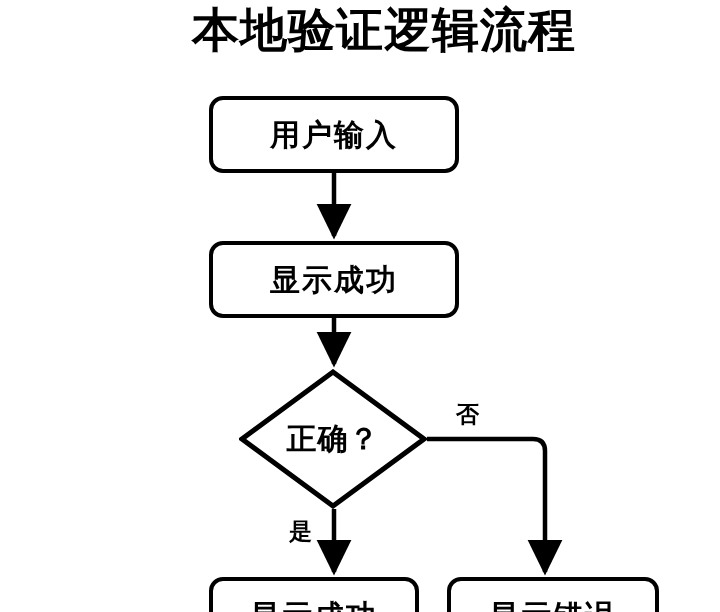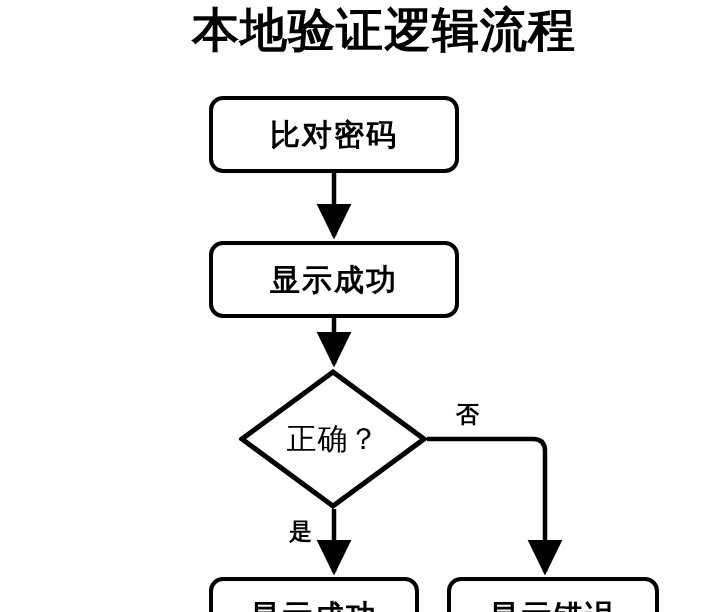--- a/index.html
+++ b/index.html
@@ -94,21 +94,21 @@
     position: absolute;
     left: 0;
     top: 0;
     width: 188px;
     height: 140px;
     display: flex;
     align-items: center;
     justify-content: center;
     font-size: 30px;
     line-height: 34px;
-    font-weight: normal;
+    font-weight: bold;
     letter-spacing: 1px;
     color: #000000;
     white-space: nowrap;
   }
   #connector-layer {
     position: absolute;
     left: 0;
     top: 0;
     width: 720px;
     height: 612px;
@@ -148,21 +148,21 @@
     <line x1="334" y1="173" x2="334" y2="236" stroke="#000000" stroke-width="4.5" marker-end="url(#arrowhead)"></line>
 
     <line x1="334" y1="318" x2="334" y2="364" stroke="#000000" stroke-width="4.5" marker-end="url(#arrowhead)"></line>
 
     <line x1="334" y1="509" x2="334" y2="572" stroke="#000000" stroke-width="4.5" marker-end="url(#arrowhead)"></line>
 
     <path d="M427,439 L533,439 Q545,439 545,451 L545,572" fill="none" stroke="#000000" stroke-width="4.5" stroke-linecap="butt" marker-end="url(#arrowhead)"></path>
   </svg>
 
   <div class="node" id="node-user-input">
-    <span class="node-label">比对密码</span>
+    <span class="node-label">用户输入</span>
   </div>
 
   <div class="node" id="node-compare-password">
     <span class="node-label">显示成功</span>
   </div>
 
   <div class="decision" id="node-is-correct">
     <svg width="188" height="140" viewBox="0 0 188 140" xmlns="http://www.w3.org/2000/svg">
       <polygon points="94,3 185,70 94,137 3,70" fill="#ffffff" stroke="#000000" stroke-width="5" stroke-linejoin="miter"></polygon>
     </svg>

